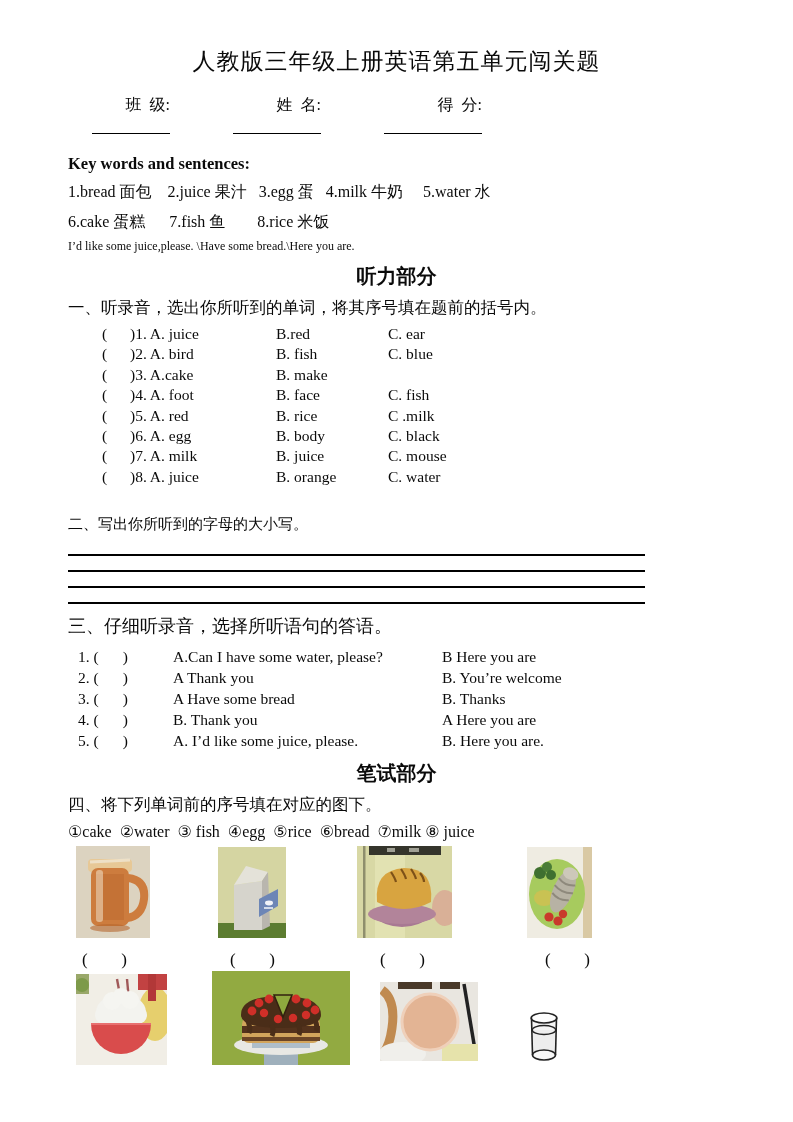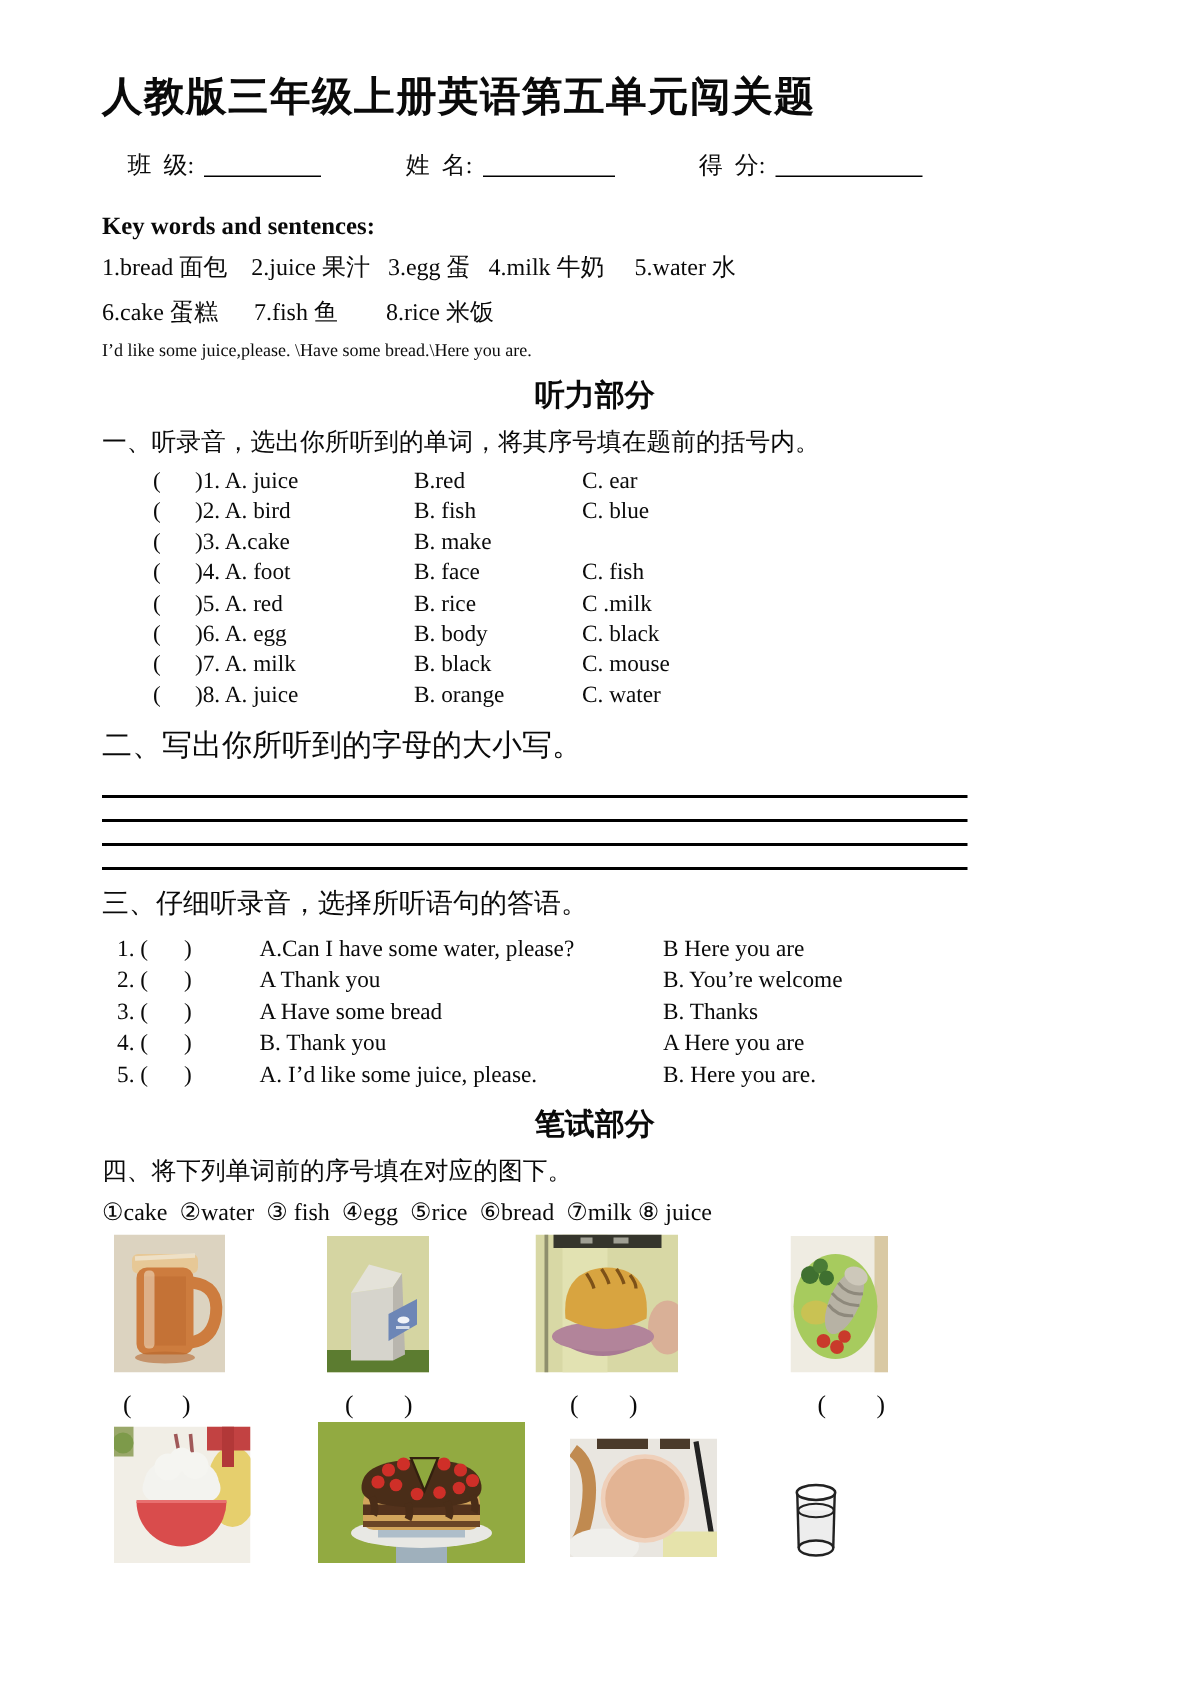--- a/index.html
+++ b/index.html
@@ -10,33 +10,33 @@
     background:#fff;
     color:#0a0a0a;
     font-family:"Liberation Serif","DejaVu Serif",serif;
     box-sizing:border-box;
     padding:0 68px;
     overflow:hidden;
   }
   [data-bind]{white-space:pre-wrap;}
   .title{
     margin-top:46px;
-    text-align:left;
-    font-size:27px;
-    font-weight:bold;
+    text-align:center;
+    font-size:23px;
+    font-weight:normal;
     letter-spacing:1px;
   }
   .header-row{
     margin-top:18px;
     padding-left:17px;
     display:flex;
     align-items:flex-end;
     font-size:16px;
   }
-  .header-field{display:flex;align-items:flex-start;}
+  .header-field{display:flex;align-items:flex-end;flex-direction:column;}
   .header-field + .header-field{margin-left:56px;}
   .blank{
     display:inline-block;
     border-bottom:1.5px solid #000;
     height:17px;
     margin-left:7px;
   }
   .blank.w1{width:78px;}
   .blank.w2{width:88px;}
   .blank.w3{width:98px;}
@@ -150,32 +150,32 @@
     </div>
     <div class="opt-row">
       <span data-bind="glyphs.open_bracket">(</span>
       <span data-bind="listening.part1.rows.5.label">)6. A. egg</span>
       <span data-bind="listening.part1.rows.5.b">B. body</span>
       <span data-bind="listening.part1.rows.5.c">C. black</span>
     </div>
     <div class="opt-row">
       <span data-bind="glyphs.open_bracket">(</span>
       <span data-bind="listening.part1.rows.6.label">)7. A. milk</span>
-      <span data-bind="listening.part1.rows.6.b">B. black</span>
+      <span data-bind="listening.part1.rows.6.b">B. juice</span>
       <span data-bind="listening.part1.rows.6.c">C. mouse</span>
     </div>
     <div class="opt-row">
       <span data-bind="glyphs.open_bracket">(</span>
       <span data-bind="listening.part1.rows.7.label">)8. A. juice</span>
       <span data-bind="listening.part1.rows.7.b">B. orange</span>
       <span data-bind="listening.part1.rows.7.c">C. water</span>
     </div>
   </div>
 
-  <div class="part-title" style="margin-top:9px;font-size:20px;" data-bind="listening.part2.title">二、写出你所听到的字母的大小写。</div>
+  <div class="part-title" style="margin-top:28px;font-size:15px;" data-bind="listening.part2.title">二、写出你所听到的字母的大小写。</div>
   <div class="write-lines">
     <div class="write-line"></div>
     <div class="write-line"></div>
     <div class="write-line"></div>
     <div class="write-line" style="margin-bottom:0;"></div>
   </div>
 
   <div class="part-title bigger" style="margin-top:10px;" data-bind="listening.part3.title">三、仔细听录音，选择所听语句的答语。</div>
   <div class="resp-table">
     <div class="resp-row">

